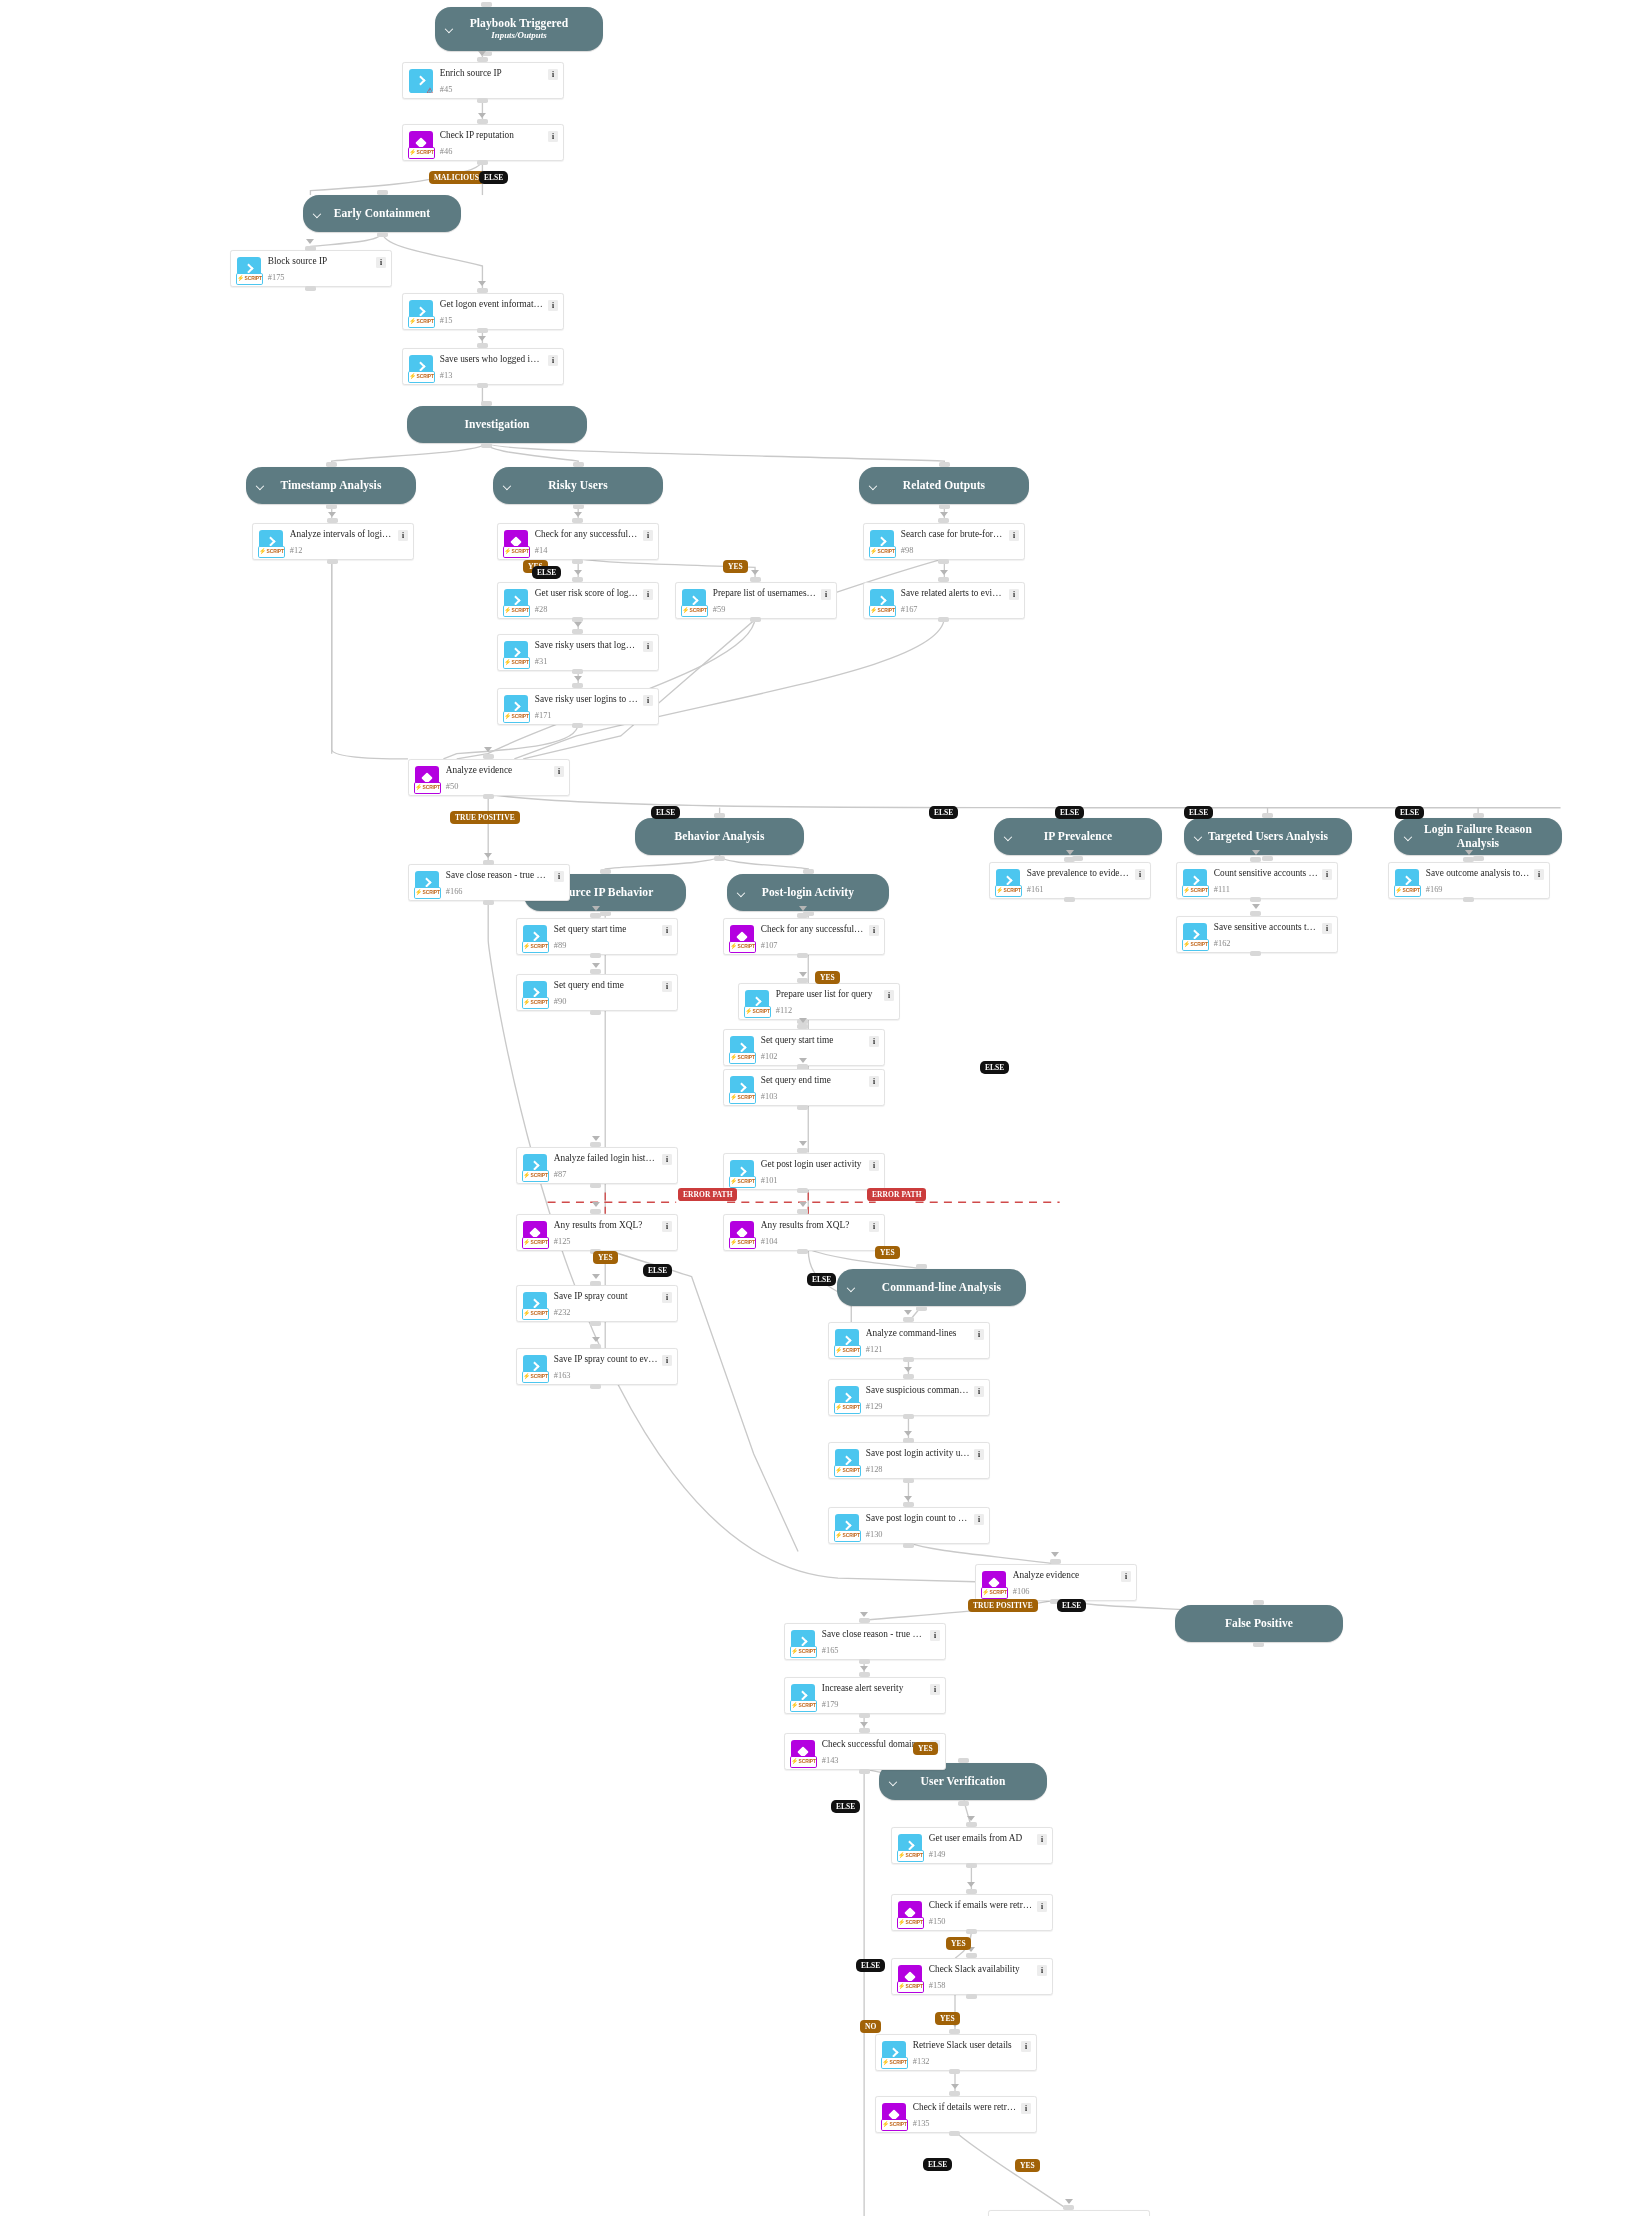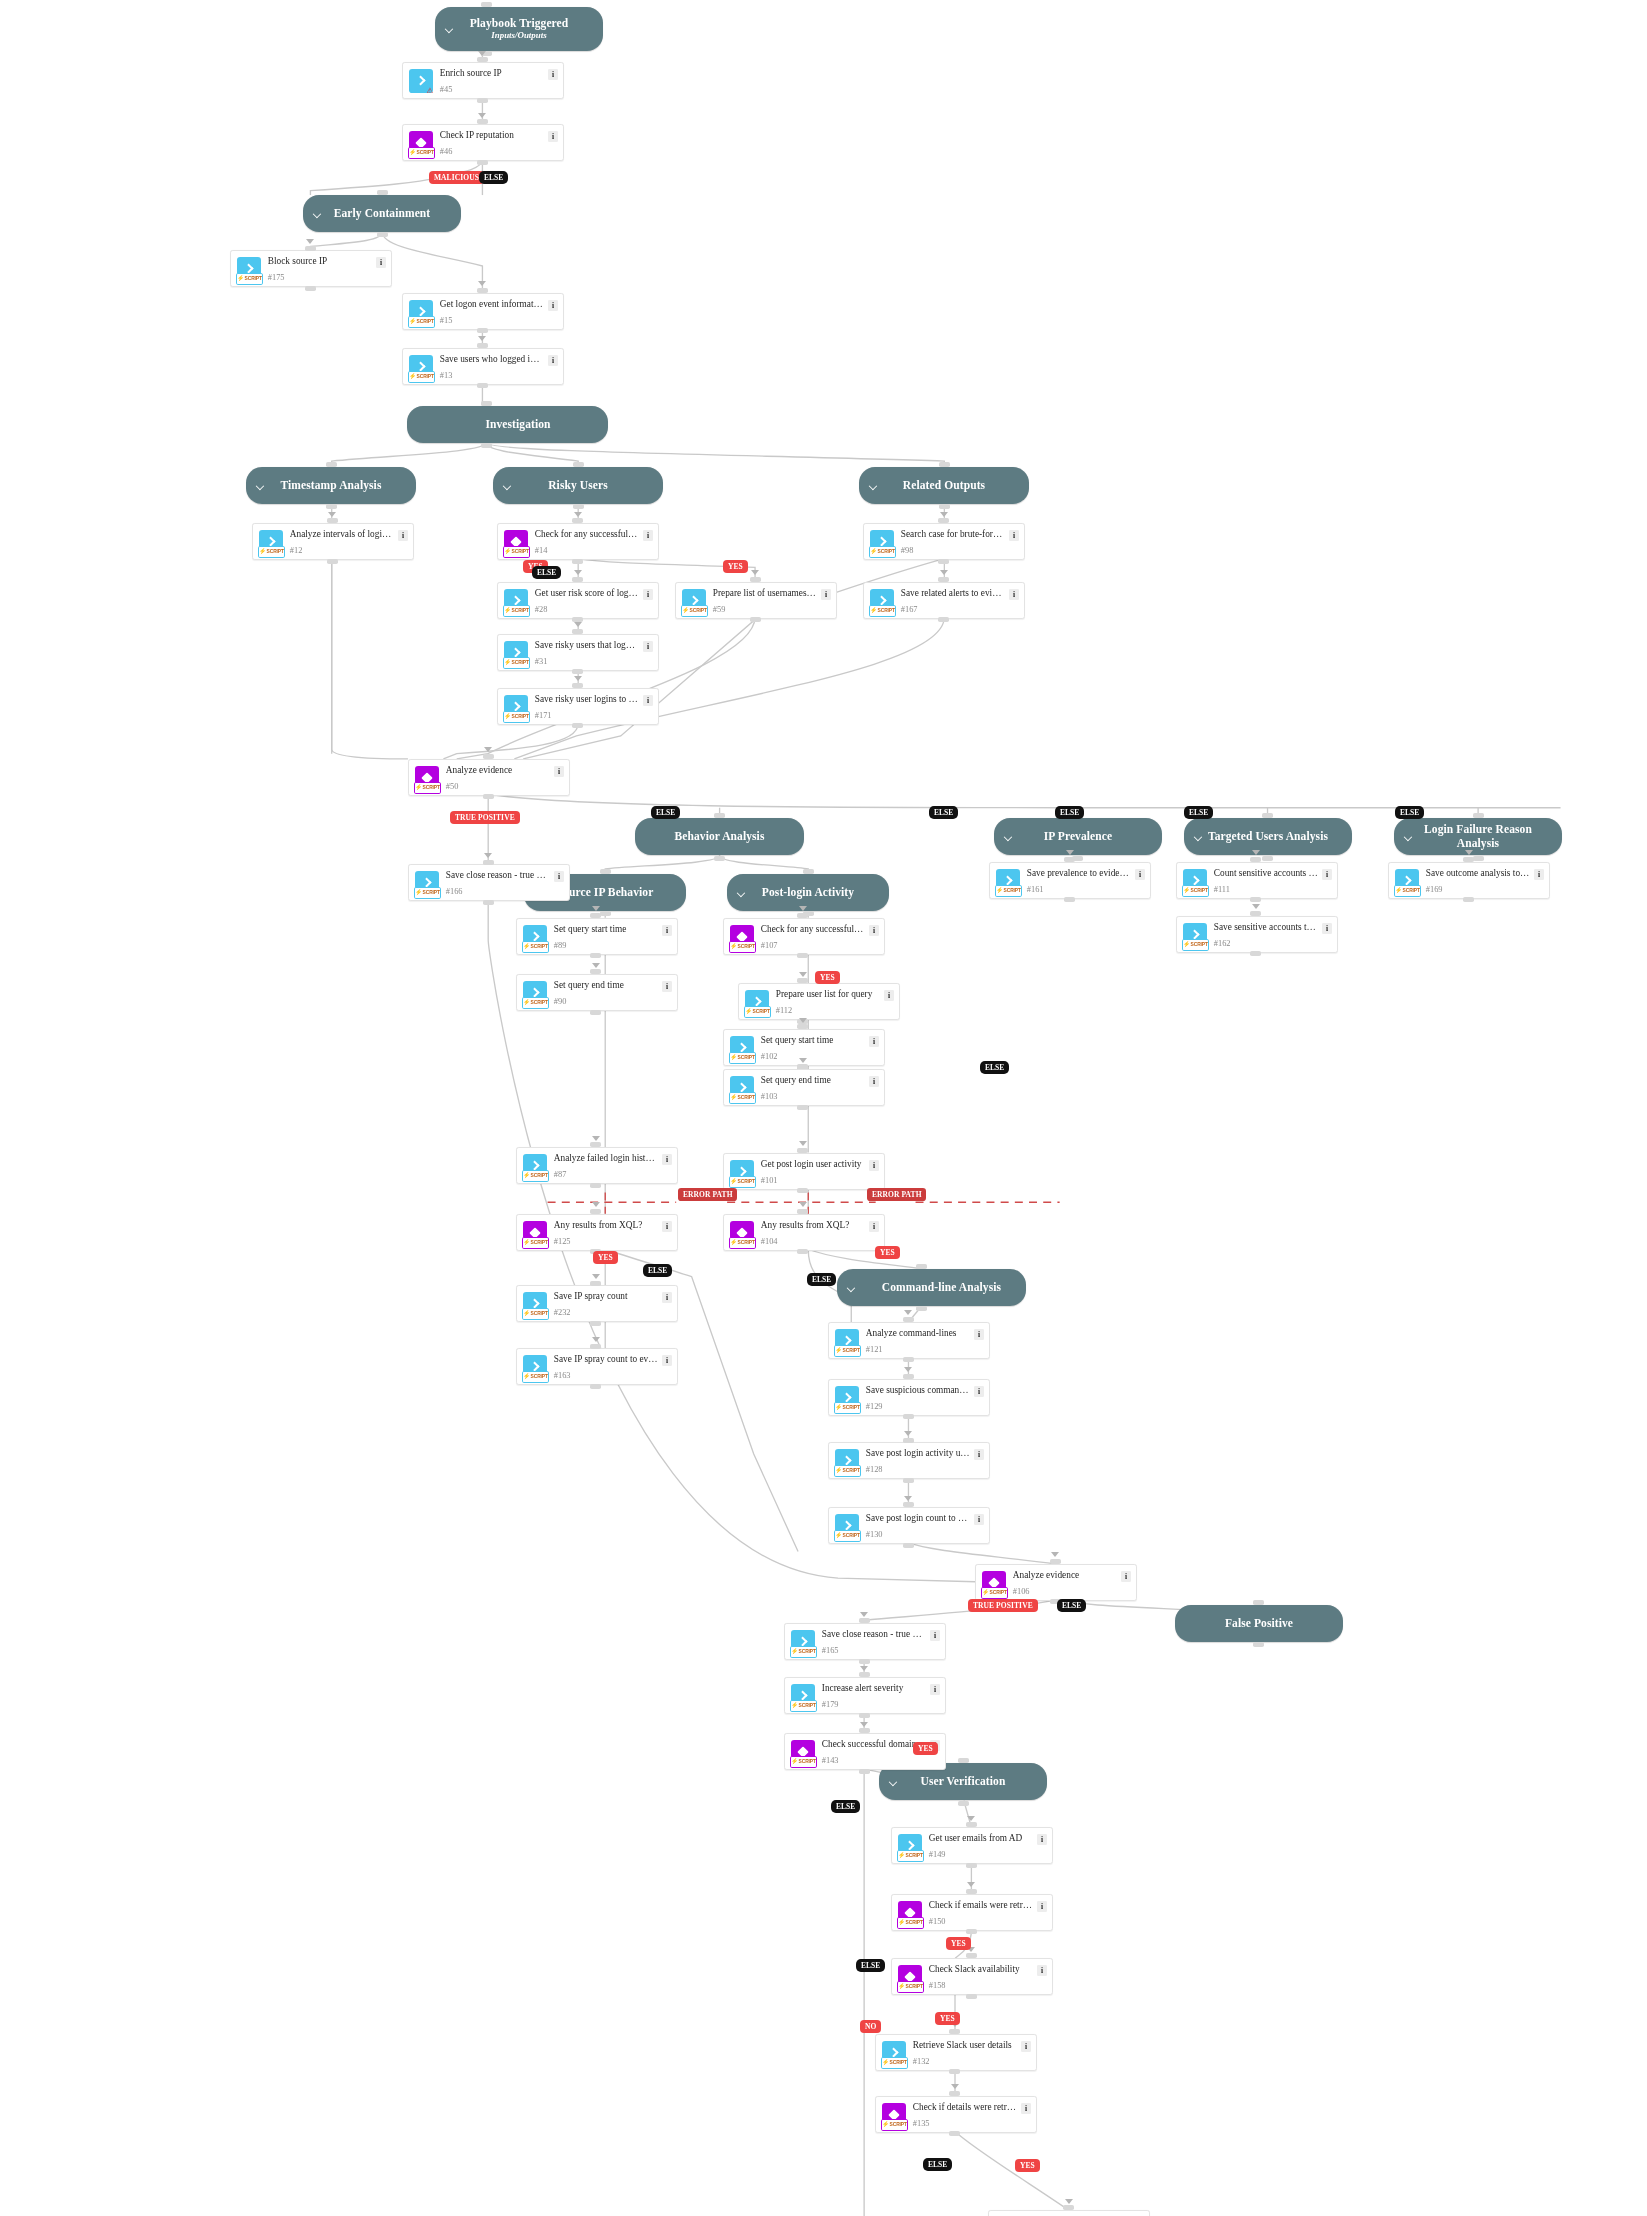--- a/index.html
+++ b/index.html
@@ -54,21 +54,21 @@
     text-overflow:ellipsis;}
   .task .t-id{font-size:8.4px;color:#8a8a8a;margin-top:2.7px;}
   .task .info{align-self:flex-start;margin:6.2px 5.3px 0 0;width:9.3px;height:11px;
     background:#ededed;border-radius:1.3px;color:#1a1a1a;font-size:7.5px;font-weight:700;
     display:flex;align-items:center;justify-content:center;font-family:"Liberation Serif",serif;}
 
   
   .pill{position:absolute;border-radius:4px;color:#ffffff;font-size:7.5px;font-weight:700;
     display:flex;align-items:center;justify-content:center;padding:0 4.9px;height:13.3px;
     white-space:nowrap;letter-spacing:0.1px;}
-  .pill.gray{background:#ef4444;}
+  .pill.gray{background:#a16207;}
   .pill.black{background:#111111;border-radius:4.9px;}
   .pill.red{background:#cb3c3c;border-radius:3.1px;}
 
   
   .stub{position:absolute;width:10.6px;height:4.9px;background:#d8d8d8;border-radius:1.8px;}
   .arrow{position:absolute;width:0;height:0;border-left:4px solid transparent;
     border-right:4px solid transparent;border-top:5.8px solid #b5b5b5;}
 </style>
 </head>
 <body>
@@ -185,21 +185,21 @@
         <div class="sec-sub">Inputs/Outputs</div>
       </div>
       <div class="stub" style="left: 481px; top: 1.8px;"></div>
       <div class="stub" style="left: 481px; top: 51px;"></div>
       <div class="section" style="left: 303px; top: 195px; width: 158px; height: 37px;">
         <span class="chev"></span>
         <div class="sec-title">Early Containment</div>
       </div>
       <div class="stub" style="left: 377px; top: 190px;"></div>
       <div class="stub" style="left: 377px; top: 232px;"></div>
-      <div class="section" style="left: 407px; top: 406px; width: 180px; height: 37px; padding-left: 21px;">
+      <div class="section" style="left: 407px; top: 406px; width: 180px; height: 37px;">
         <div class="sec-title">Investigation</div>
       </div>
       <div class="stub" style="left: 481px; top: 401px;"></div>
       <div class="stub" style="left: 481px; top: 443px;"></div>
       <div class="section" style="left: 246px; top: 467px; width: 170px; height: 37px;">
         <span class="chev"></span>
         <div class="sec-title">Timestamp Analysis</div>
       </div>
       <div class="stub" style="left: 326px; top: 462px;"></div>
       <div class="stub" style="left: 326px; top: 504px;"></div>

